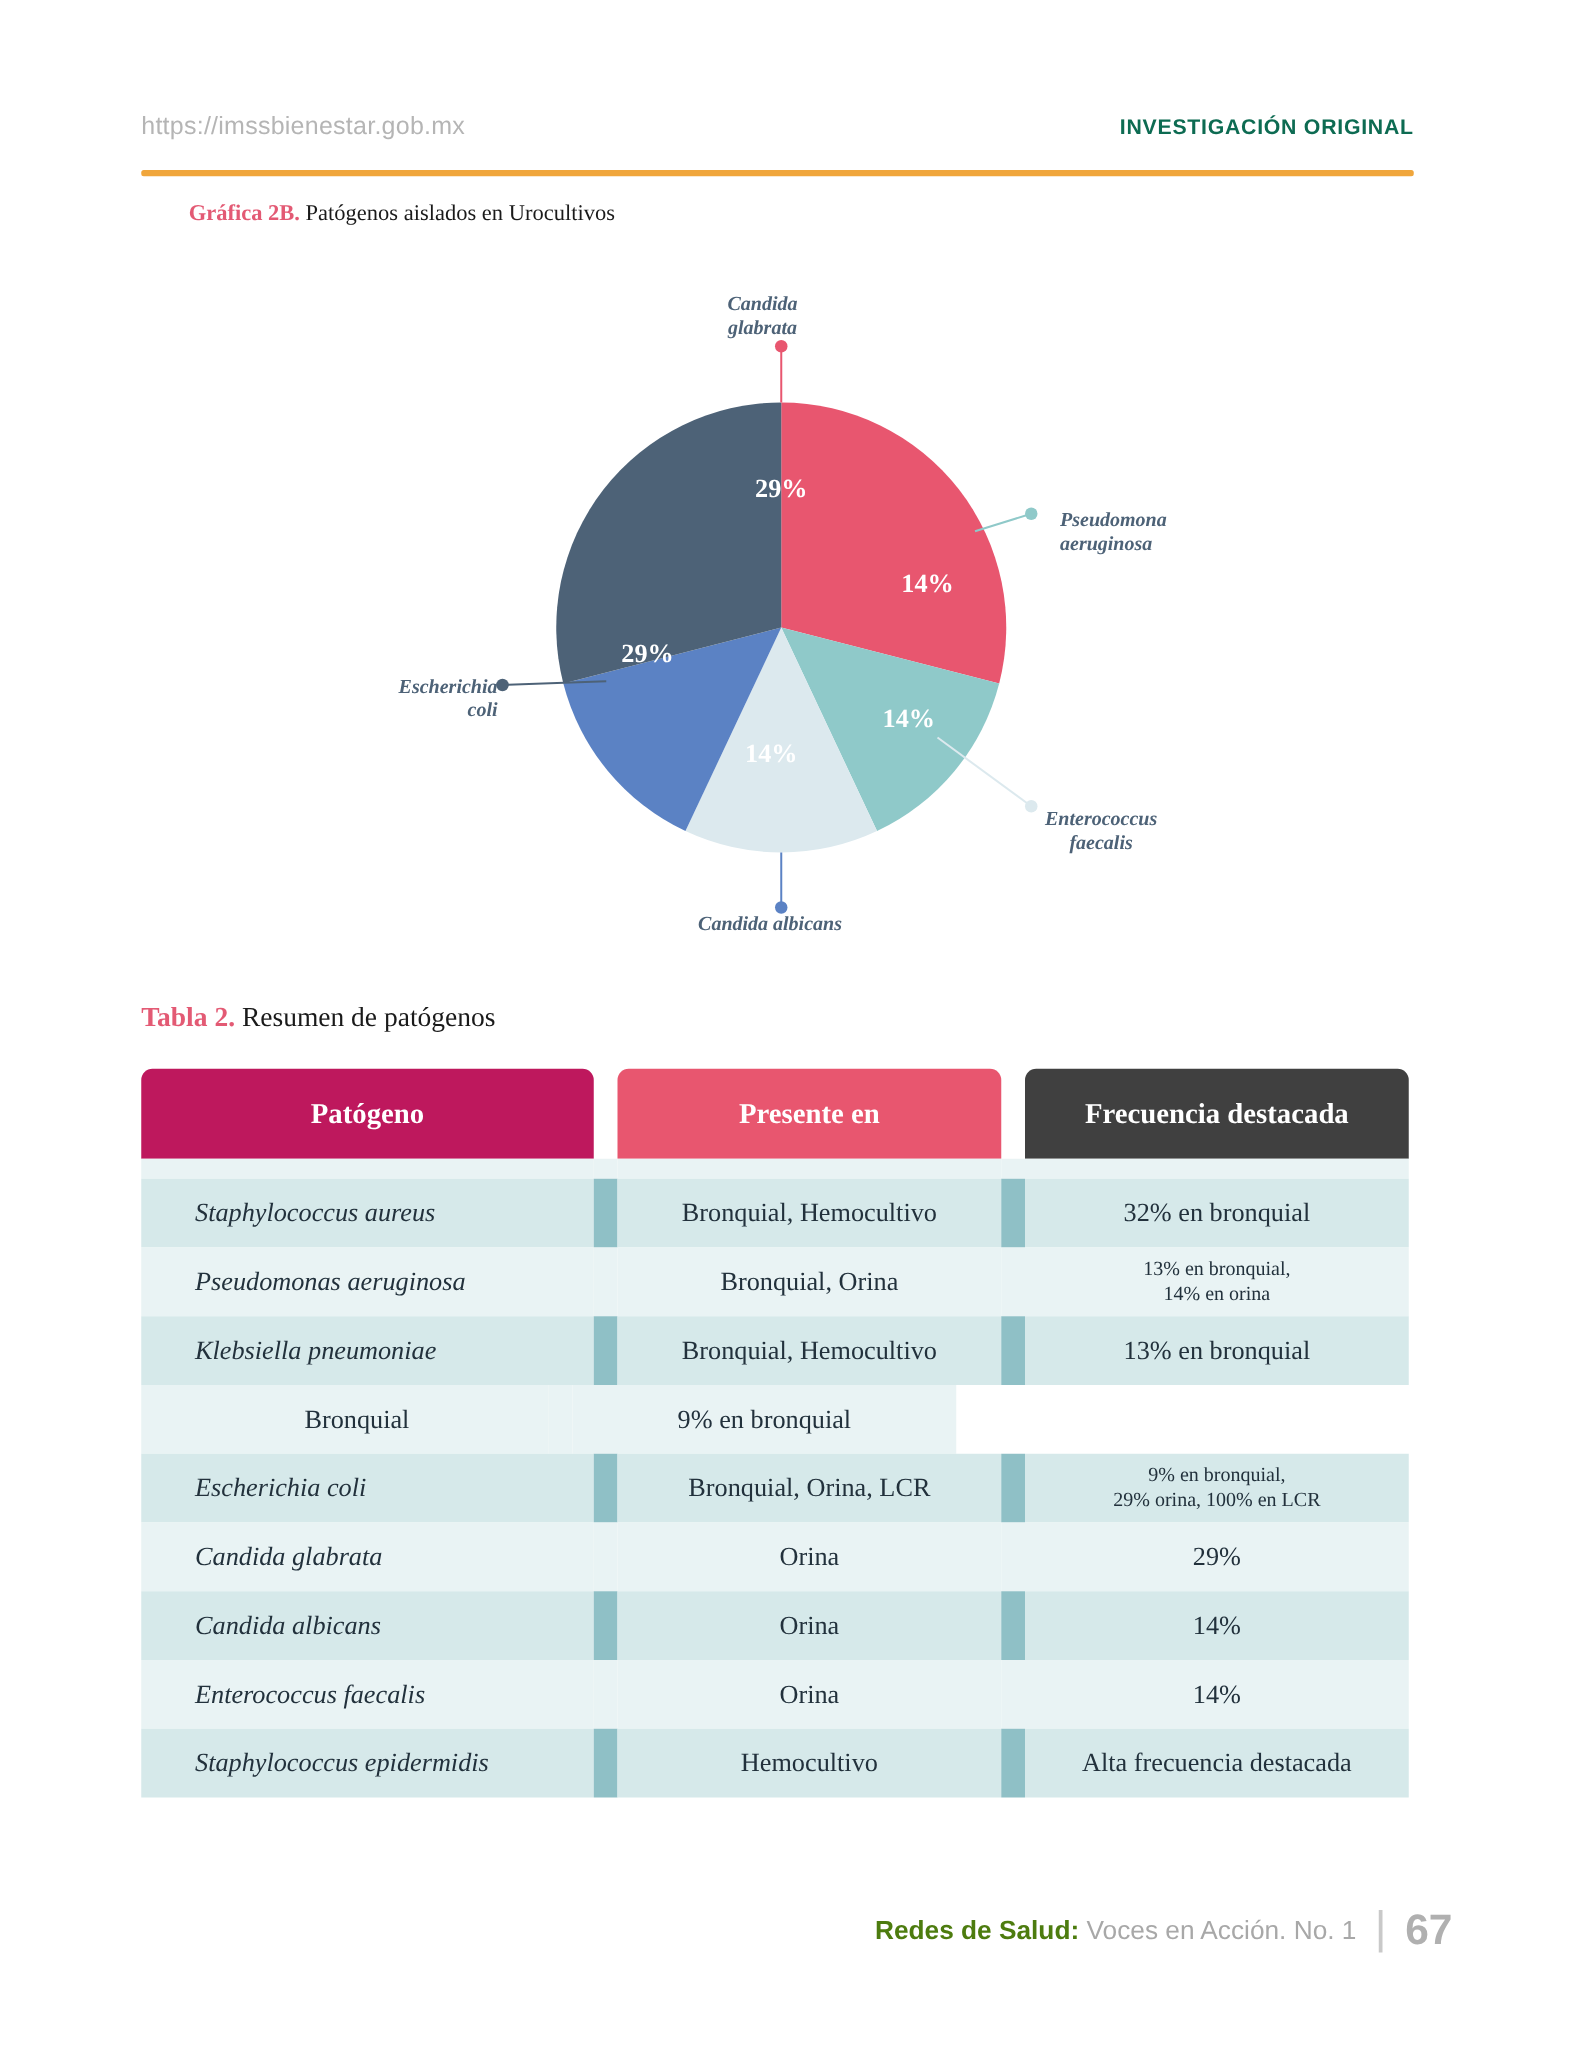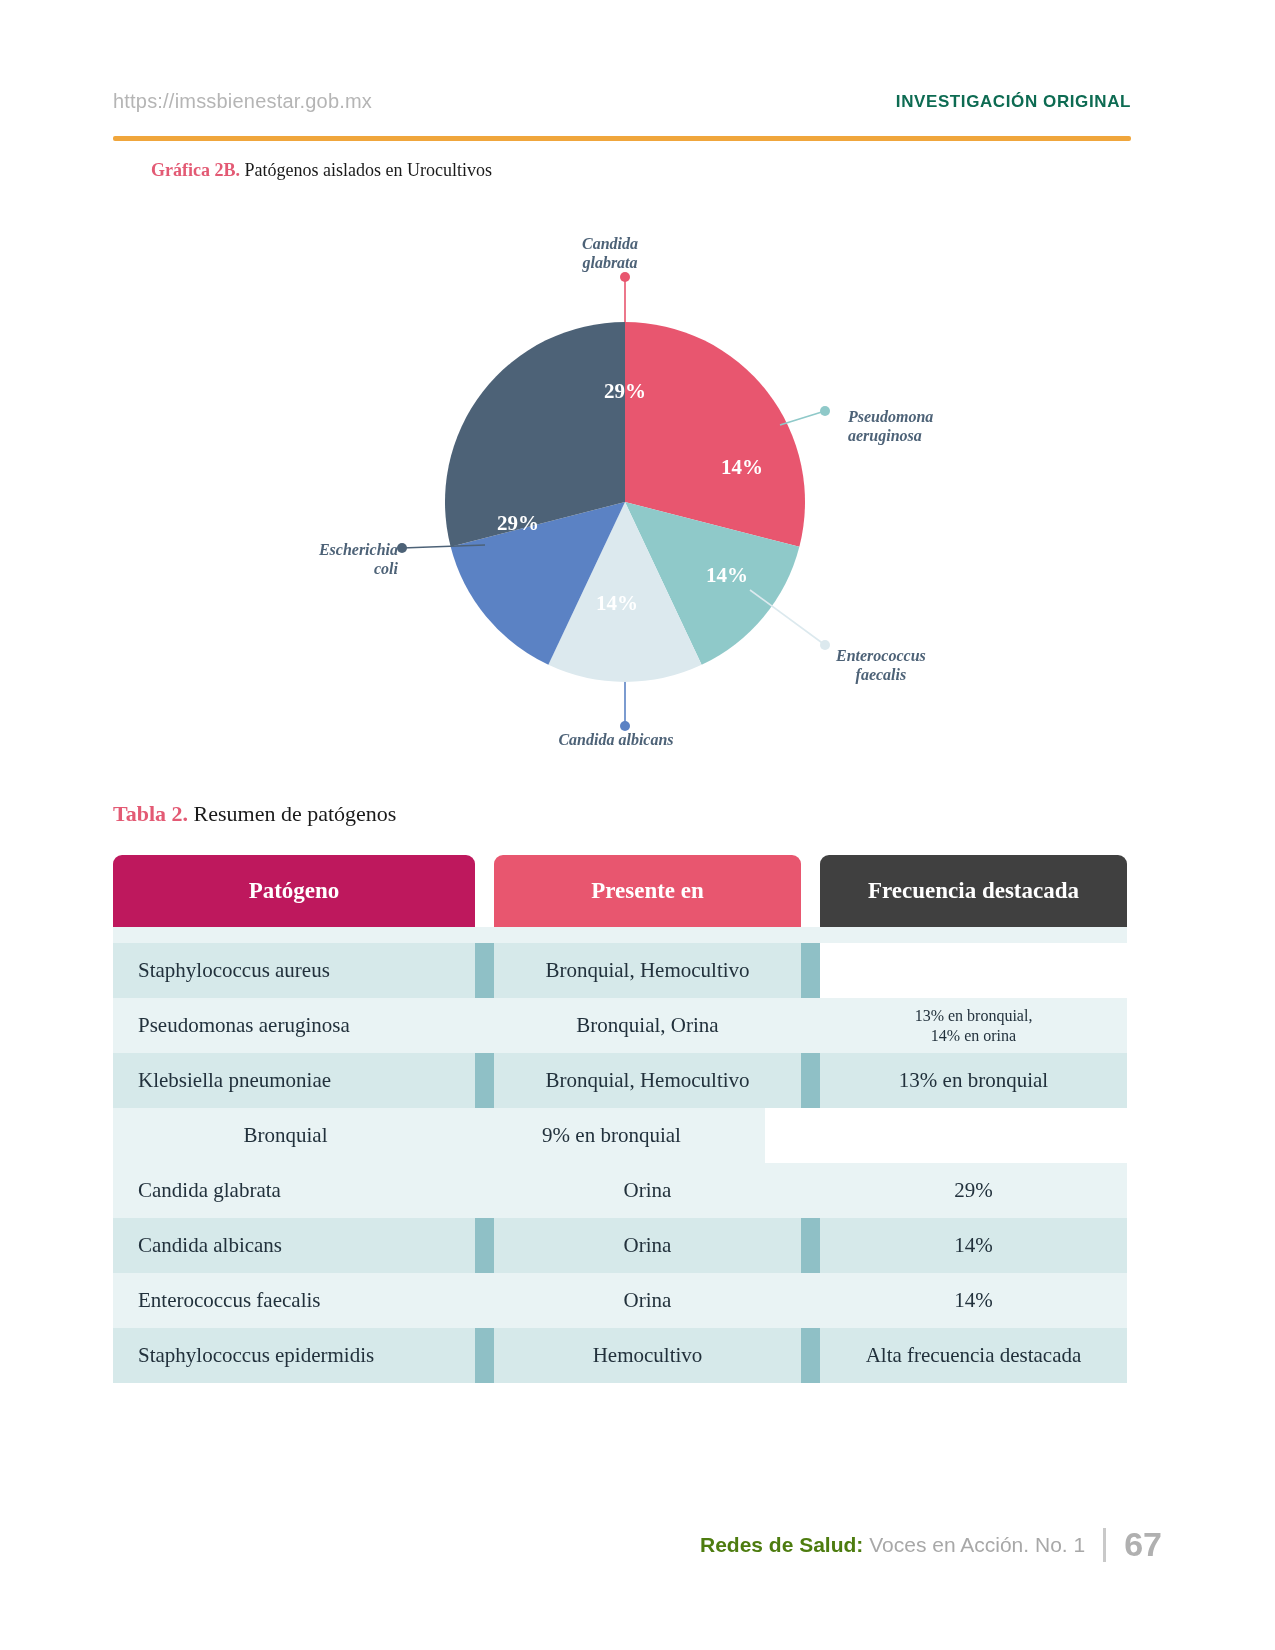--- a/index.html
+++ b/index.html
@@ -95,21 +95,21 @@
 
   .spacer-row { height:16px; }
   .spacer-cell { background:#e9f3f4; height:16px; }
 
   .body-row { height:55px; }
   .td {
     height:55px; display:flex; align-items:center; justify-content:center;
     text-align:center; font-size:21px; color:#22313c; padding:0 10px;
     box-sizing:border-box;
   }
-  .td.name { justify-content:flex-start; padding-left:25px; text-align:left; }
+  .td.name { font-style:italic; justify-content:flex-start; padding-left:43px; text-align:left; }
   .td.small { font-size:16px; line-height:1.25; flex-direction:column; }
   .shade-a { background:#d6e9ea; }
   .shade-b { background:#e9f3f4; }
   .sep { background:#8fc0c6; }
   .sep-light { background:#e9f3f4; }
 
   
   .footer {
     position:absolute; right:113px; bottom:86px;
     display:flex; align-items:center; gap:18px;
@@ -218,20 +218,21 @@
         <div class="gapcol spacer-cell"></div>
         <div class="col2 spacer-cell"></div>
         <div class="gapcol spacer-cell"></div>
         <div class="col3 spacer-cell"></div>
       </div>
       <div class="trow body-row">
         <div class="col1 td name shade-a">Staphylococcus aureus</div>
         <div class="gapcol sep"></div>
         <div class="col2 td shade-a">Bronquial, Hemocultivo</div>
         <div class="gapcol sep"></div>
+        <div class="col3 td shade-a">32% en bronquial</div>
       </div>
       <div class="trow body-row">
         <div class="col1 td name shade-b">Pseudomonas aeruginosa</div>
         <div class="gapcol sep-light"></div>
         <div class="col2 td shade-b">Bronquial, Orina</div>
         <div class="gapcol sep-light"></div>
         <div class="col3 td small shade-b">
           <div>13% en bronquial,</div>
           <div>14% en orina</div>
         </div>
@@ -243,20 +244,30 @@
         <div class="gapcol sep"></div>
         <div class="col3 td shade-a">13% en bronquial</div>
       </div>
       <div class="trow body-row">
         <div class="gapcol sep-light"></div>
         <div class="col2 td shade-b">Bronquial</div>
         <div class="gapcol sep-light"></div>
         <div class="col3 td shade-b">9% en bronquial</div>
       </div>
       <div class="trow body-row">
+        <div class="col1 td name shade-a">Escherichia coli</div>
+        <div class="gapcol sep"></div>
+        <div class="col2 td shade-a">Bronquial, Orina, LCR</div>
+        <div class="gapcol sep"></div>
+        <div class="col3 td small shade-a">
+          <div>9% en bronquial,</div>
+          <div>29% orina, 100% en LCR</div>
+        </div>
+      </div>
+      <div class="trow body-row">
         <div class="col1 td name shade-b">Candida glabrata</div>
         <div class="gapcol sep-light"></div>
         <div class="col2 td shade-b">Orina</div>
         <div class="gapcol sep-light"></div>
         <div class="col3 td shade-b">29%</div>
       </div>
       <div class="trow body-row">
         <div class="col1 td name shade-a">Candida albicans</div>
         <div class="gapcol sep"></div>
         <div class="col2 td shade-a">Orina</div>

